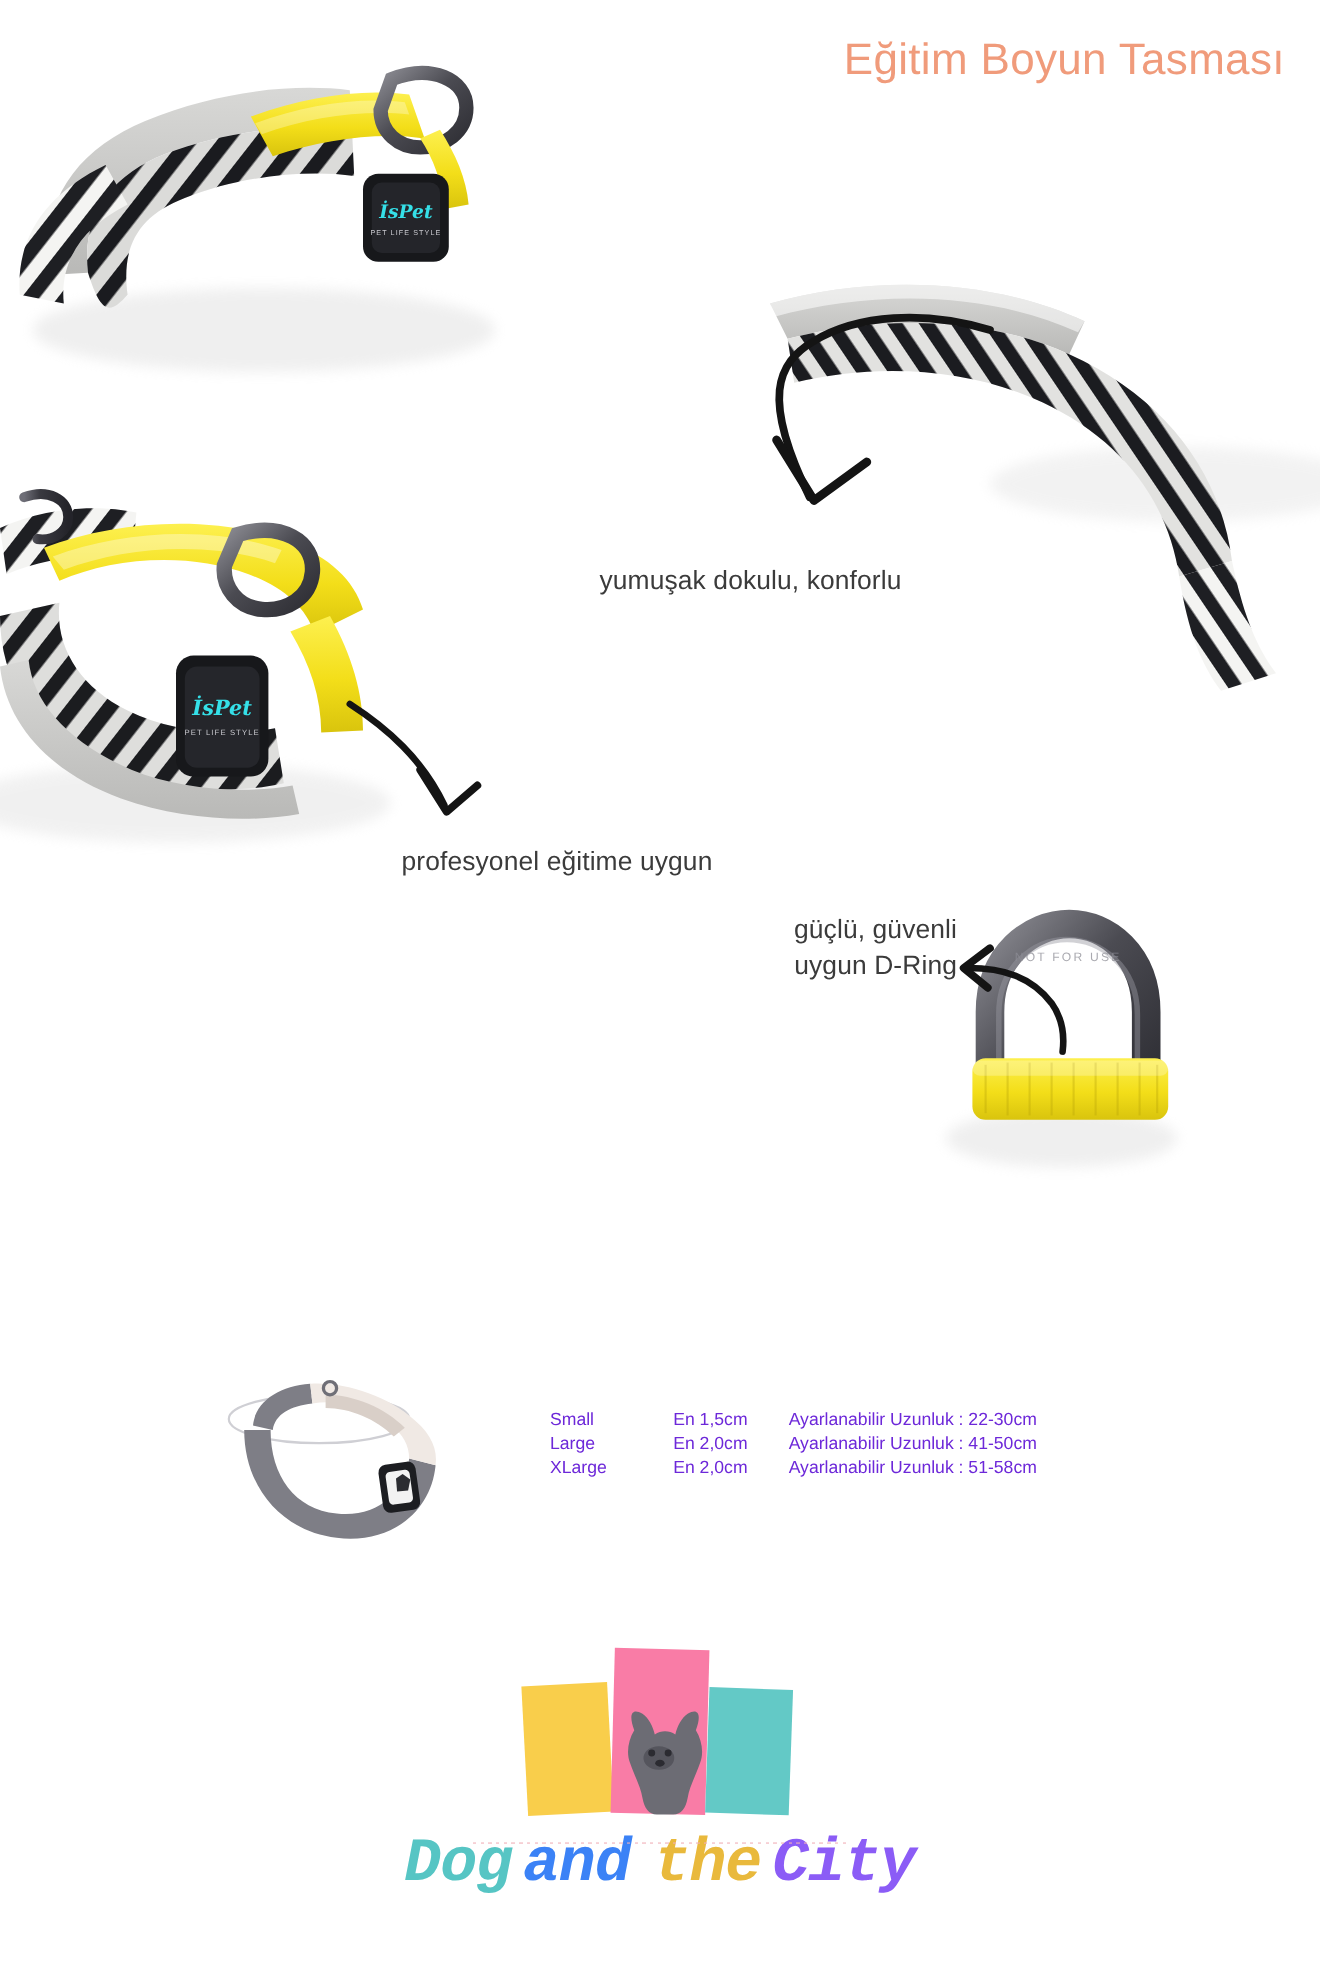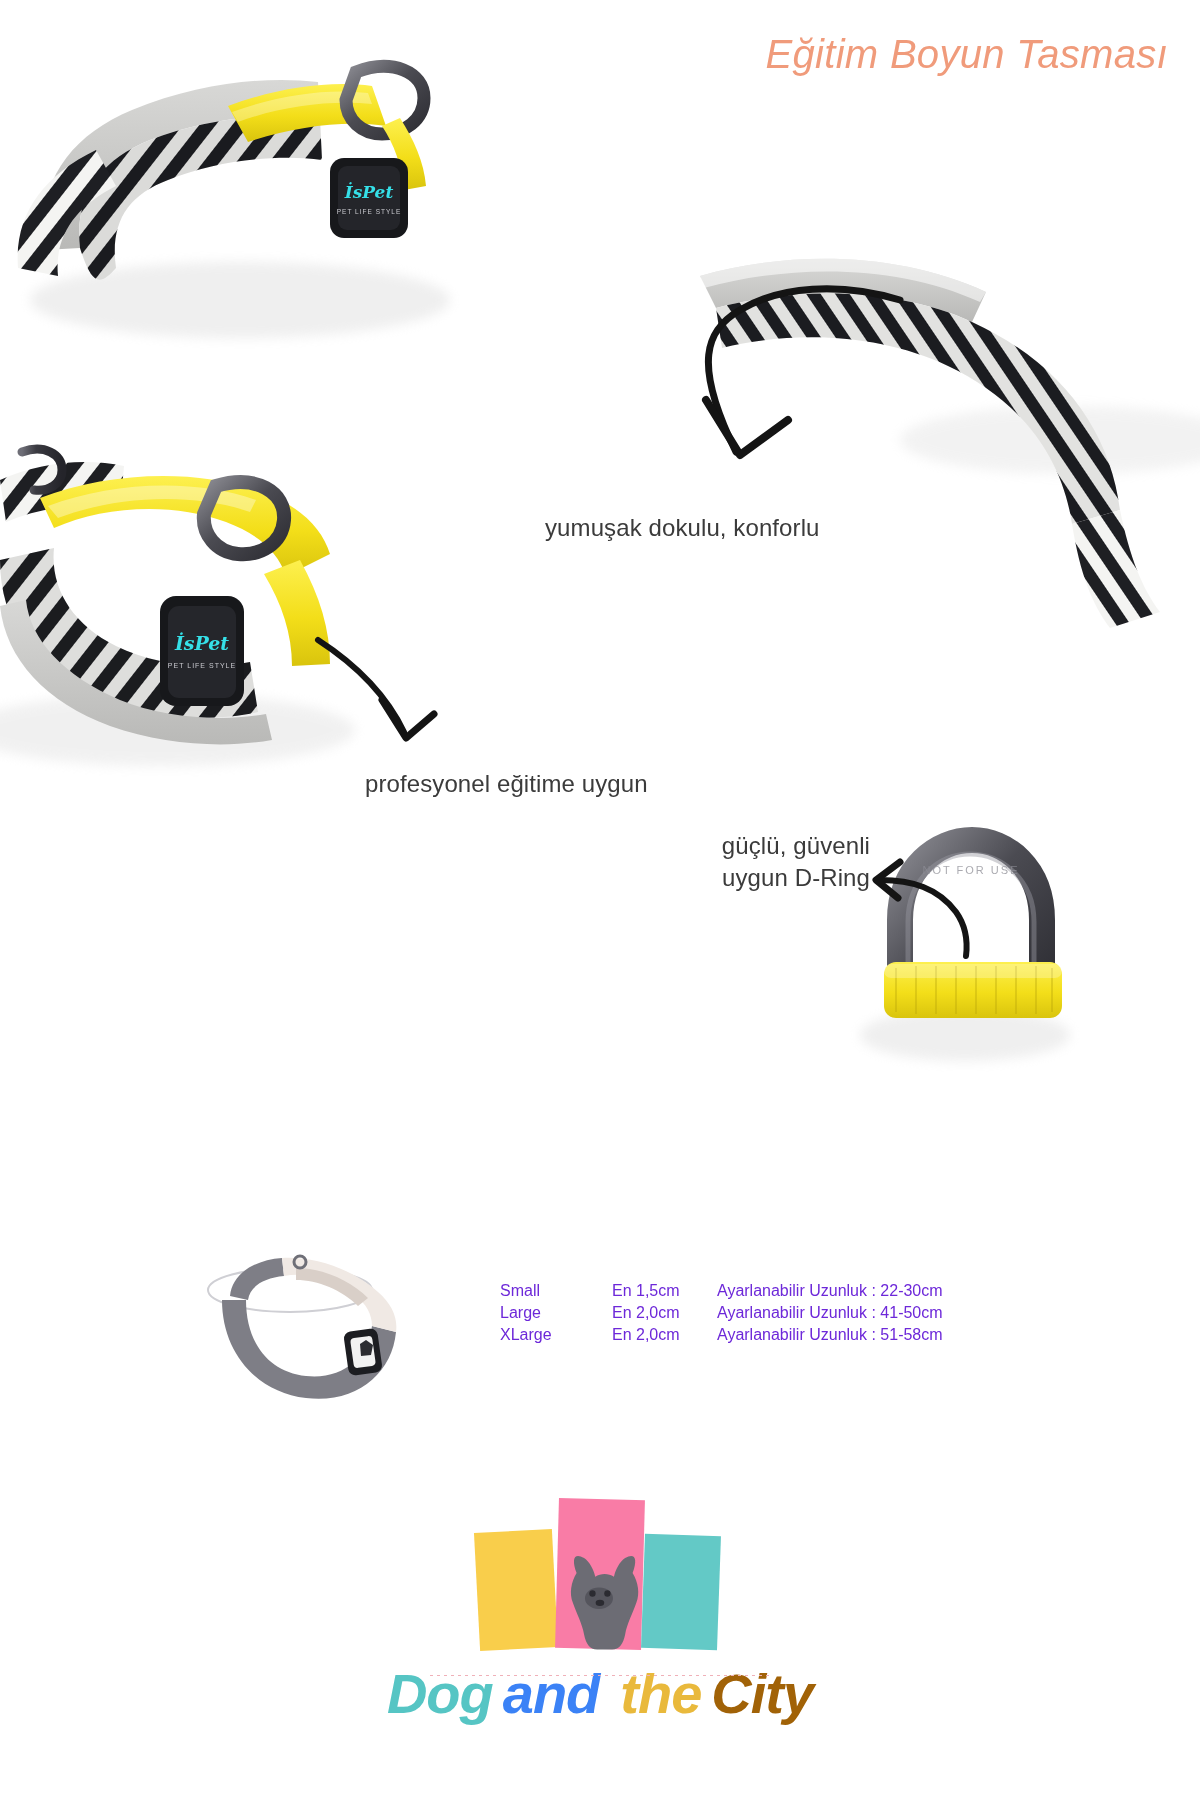--- a/index.html
+++ b/index.html
@@ -13,21 +13,21 @@
   }
   .page{position:absolute;inset:0;width:1200px;height:1800px;}
 
   
   .title-block{position:absolute;right:32px;top:28px;text-align:right;}
   .title-line1{
     font-size:30px;font-style:italic;font-weight:400;letter-spacing:.5px;
     color:#ef9b7c;line-height:1.05;white-space:nowrap;
   }
   .title-line2{
-    font-size:40px;font-style:italic;font-weight:400;letter-spacing:.3px;
+    font-size:40px;font-weight:400;letter-spacing:.3px;
     color:#f09b7b;line-height:1.12;white-space:nowrap;margin-top:4px;
   }
 
   
   .anno{position:absolute;color:#3b3b3b;font-size:24px;letter-spacing:.1px;white-space:nowrap;}
   .anno-soft{left:545px;top:514px;}
   .anno-pro{left:365px;top:770px;}
   .anno-dring{right:330px;top:830px;text-align:right;line-height:1.32;white-space:normal;}
 
   
@@ -46,29 +46,29 @@
   
   .logo{position:absolute;left:0;right:0;bottom:78px;text-align:center;}
   .logo-shapes{position:relative;width:270px;height:175px;margin:0 auto;}
   .sq{position:absolute;}
   .sq.yellow{left:12px;top:48px;width:78px;height:118px;background:#f9ce4b;transform:rotate(-3deg);}
   .sq.pink{left:92px;top:16px;width:86px;height:150px;background:#f97ca6;transform:rotate(1.5deg);}
   .sq.teal{left:178px;top:52px;width:76px;height:114px;background:#63c9c6;transform:rotate(2deg);}
   .logo-dog{position:absolute;left:78px;top:62px;width:112px;height:112px;}
   .logo-text{margin-top:8px;font-size:0;line-height:0;}
   .logo-word{
-    font-family:Liberation Sans, sans-serif;
+    font-family:Liberation Mono, monospace;
     font-style:italic;font-weight:700;
     font-size:56px;line-height:1;letter-spacing:-1px;
     display:inline-block;
   }
   .w-dog{color:#56c5c4;}
   .w-and{color:#3b82f6;margin-left:10px;}
   .w-the{color:#e9b93c;margin-left:21px;}
-  .w-city{color:#a16207;margin-left:10px;}
+  .w-city{color:#8b5cf6;margin-left:10px;}
   .logo-dotline{
     position:absolute;left:50%;transform:translateX(-50%);
     bottom:46px;width:340px;height:1px;
     background:repeating-linear-gradient(to right,#f0b0b8 0 3px,transparent 3px 7px);
   }
 </style>
 </head>
 <body>
 
 <div class="page">

